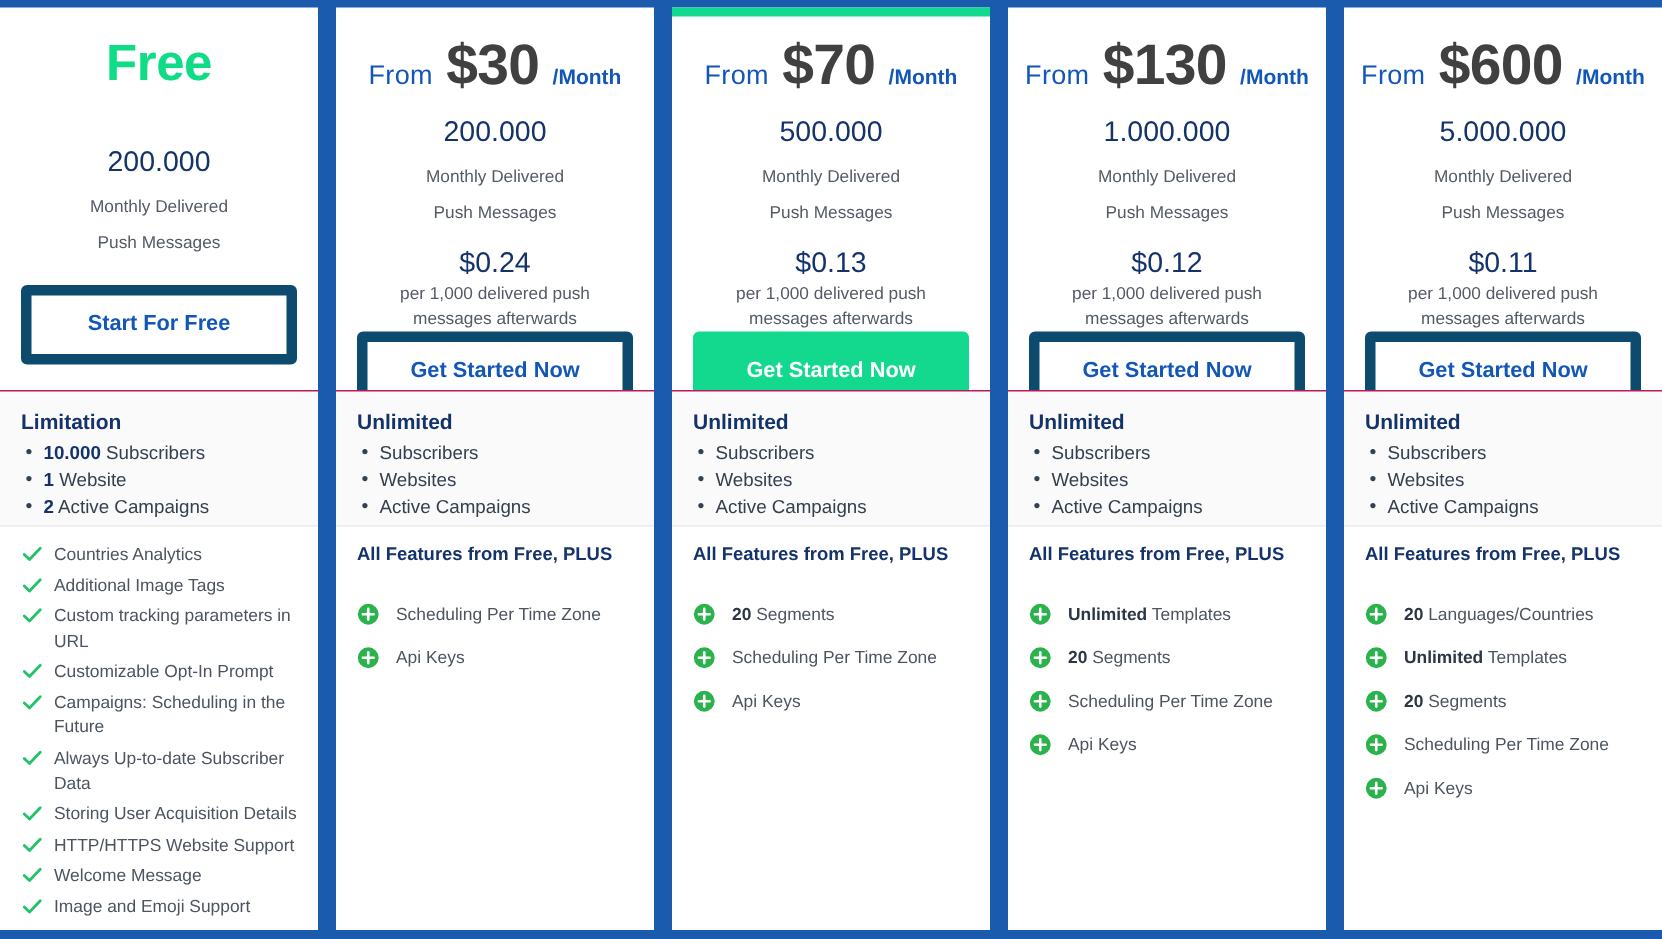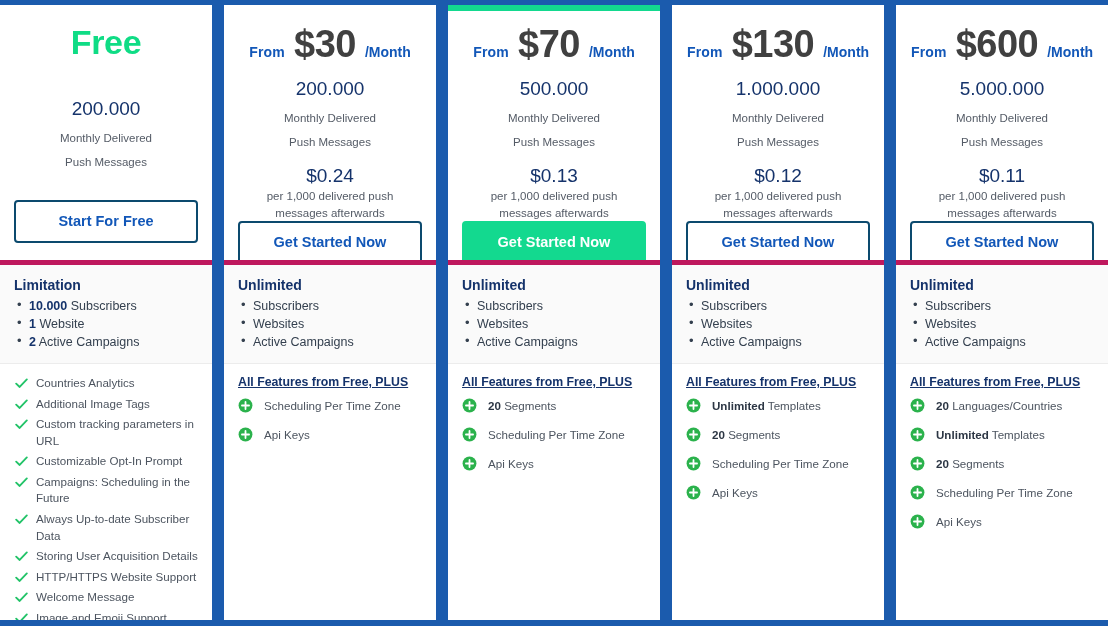--- a/index.html
+++ b/index.html
@@ -56,22 +56,22 @@
   .price-row {
     height: 72px;
     display: flex;
     align-items: baseline;
     justify-content: center;
     gap: 9px;
     padding-top: 14px;
   }
 
   .price-from {
-    font-size: 14px;
-    font-weight: bold;
+    font-size: 18px;
+    font-weight: normal;
     color: #1257b8;
     letter-spacing: .2px;
   }
   .price-main {
     font-size: 38px;
     font-weight: bold;
     color: #404040;
     line-height: 1;
     letter-spacing: -0.5px;
   }
@@ -125,42 +125,42 @@
     padding-bottom: 17px;
   }
 
   .cta {
     display: block;
     width: 100%;
     text-align: center;
     padding: 11px 4px;
     font-size: 14.5px;
     font-weight: bold;
-    border: 2px solid #0c4a6e;
+    border: 7px solid #0c4a6e;
     border-radius: 4px;
     background: #ffffff;
     color: #1257b8;
     cursor: pointer;
     font-family: "Liberation Sans", sans-serif;
     line-height: 1.15;
   }
   .cta.solid {
     background: #13d98f;
     border-color: #13d98f;
     color: #ffffff;
   }
 
   
   .limits {
     flex: 0 0 auto;
     background: #fafafa;
-    border-top: 5px solid #be185d;
+    border-top: 1px solid #be185d;
     border-bottom: 1px solid #ececec;
     padding: 12px 14px 14px 14px;
-    height: 104px;
+    height: 91px;
   }
   .limits-title {
     font-size: 14px;
     font-weight: bold;
     color: #15336b;
     margin-bottom: 4px;
   }
   .limits ul { list-style: none; }
   .limits li {
     font-size: 12.5px;
@@ -183,22 +183,21 @@
   .features {
     flex: 1 1 auto;
     padding: 11px 14px 10px 14px;
     overflow: hidden;
   }
 
   .feat-title {
     font-size: 12.3px;
     font-weight: bold;
     color: #15336b;
-    margin-bottom: 9px;
-    text-decoration: underline;
+    margin-bottom: 26px;
   }
 
   .feat-list { list-style: none; }
 
   .feat-list.checks li {
     font-size: 11.6px;
     color: #4c545f;
     line-height: 1.43;
     padding-left: 22px;
     position: relative;

